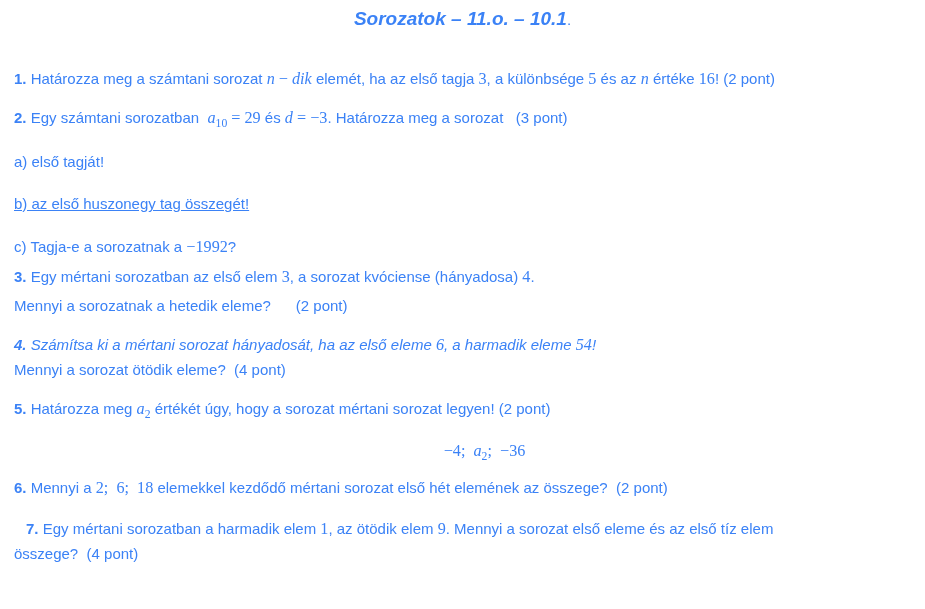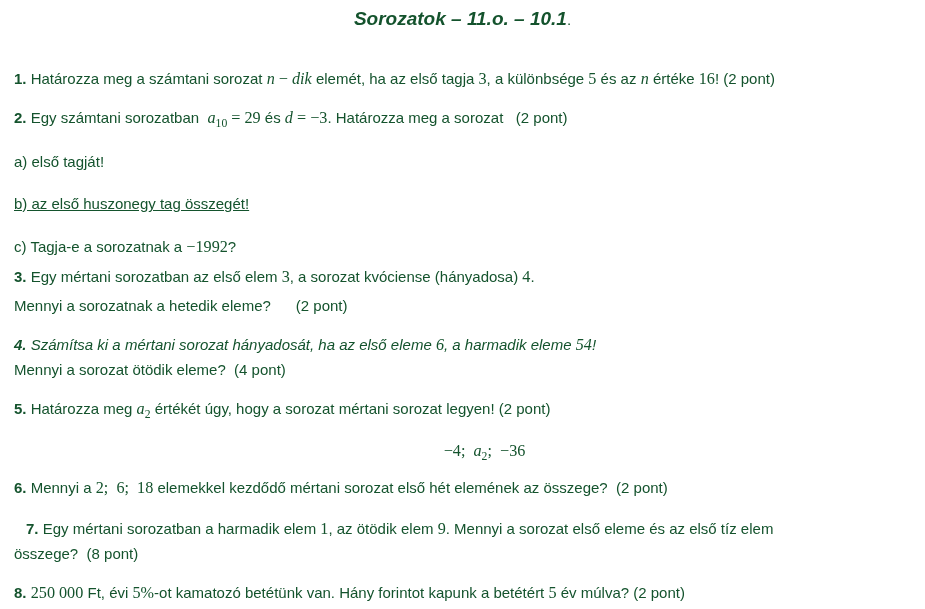--- a/index.html
+++ b/index.html
@@ -8,21 +8,21 @@
     background: #ffffff;
   }
   .doc {
     position: relative;
     width: 925px;
     height: 609px;
     background: #ffffff;
     overflow: hidden;
     font-family: "Liberation Sans", sans-serif;
     font-size: 15px;
-    color: #14532d;
+    color: #3b82f6;
   }
   .para {
     position: absolute;
     left: 14px;
     white-space: pre;
     line-height: 1.25;
   }
   .para.centered {
     left: 0;
     right: 0;
@@ -81,28 +81,27 @@
   .p-q8   { top: 568px; }
 </style>
 </head>
 <body>
 
 <div class="doc">
 
   <h1 class="doc-title"><span>Sorozatok – 11.o. – 10.1</span><span class="title-period">.</span></h1>
 
   <p class="para p-q1"><span class="seg-bold">1.</span><span class="seg-normal"> Határozza meg a számtani sorozat </span><span class="seg-mathvar">n</span><span class="seg-math"> − </span><span class="seg-mathvar">dik</span><span class="seg-normal"> elemét, ha az első tagja </span><span class="seg-math">3</span><span class="seg-normal">, a különbsége </span><span class="seg-math">5</span><span class="seg-normal"> és az </span><span class="seg-mathvar">n</span><span class="seg-normal"> értéke </span><span class="seg-math">16</span><span class="seg-normal">! (2 pont)</span></p>
-  <p class="para p-q2"><span class="seg-bold">2.</span><span class="seg-normal"> Egy számtani sorozatban  </span><span class="seg-mathvar">a</span><span class="seg-sub">10</span><span class="seg-math"> = 29</span><span class="seg-normal"> és </span><span class="seg-mathvar">d</span><span class="seg-math"> = −3</span><span class="seg-normal">. Határozza meg a sorozat   (2 pont)</span></p>
+  <p class="para p-q2"><span class="seg-bold">2.</span><span class="seg-normal"> Egy számtani sorozatban  </span><span class="seg-mathvar">a</span><span class="seg-sub">10</span><span class="seg-math"> = 29</span><span class="seg-normal"> és </span><span class="seg-mathvar">d</span><span class="seg-math"> = −3</span><span class="seg-normal">. Határozza meg a sorozat   (3 pont)</span></p>
   <p class="para p-q2a"><span class="seg-normal">a) első tagját!</span></p>
   <p class="para p-q2b"><span class="seg-normal">b) az első huszonegy tag összegét!</span></p>
   <p class="para p-q2c"><span class="seg-normal">c) Tagja-e a sorozatnak a </span><span class="seg-math">−1992</span><span class="seg-normal">?</span></p>
   <p class="para p-q3l1"><span class="seg-bold">3.</span><span class="seg-normal"> Egy mértani sorozatban az első elem </span><span class="seg-math">3</span><span class="seg-normal">, a sorozat kvóciense (hányadosa) </span><span class="seg-math">4</span><span class="seg-normal">.</span></p>
   <p class="para p-q3l2"><span class="seg-normal">Mennyi a sorozatnak a hetedik eleme?      (2 pont)</span></p>
   <p class="para p-q4l1"><span class="seg-bold">4.</span><span class="seg-normal"> Számítsa ki a mértani sorozat hányadosát, ha az első eleme </span><span class="seg-math">6</span><span class="seg-normal">, a harmadik eleme </span><span class="seg-math">54</span><span class="seg-normal">!</span></p>
   <p class="para p-q4l2"><span class="seg-normal">Mennyi a sorozat ötödik eleme?  (4 pont)</span></p>
   <p class="para p-q5"><span class="seg-bold">5.</span><span class="seg-normal"> Határozza meg </span><span class="seg-mathvar">a</span><span class="seg-sub">2</span><span class="seg-normal"> értékét úgy, hogy a sorozat mértani sorozat legyen! (2 pont)</span></p>
   <p class="para p-q5f centered"><span class="seg-math">−4;  </span><span class="seg-mathvar">a</span><span class="seg-sub">2</span><span class="seg-math">;  −36</span></p>
   <p class="para p-q6"><span class="seg-bold">6.</span><span class="seg-normal"> Mennyi a </span><span class="seg-math">2;  6;  18</span><span class="seg-normal"> elemekkel kezdődő mértani sorozat első hét elemének az összege?  (2 pont)</span></p>
   <p class="para p-q7l1"><span class="seg-bold">7.</span><span class="seg-normal"> Egy mértani sorozatban a harmadik elem </span><span class="seg-math">1</span><span class="seg-normal">, az ötödik elem </span><span class="seg-math">9</span><span class="seg-normal">. Mennyi a sorozat első eleme és az első tíz elem</span></p>
-  <p class="para p-q7l2"><span class="seg-normal">összege?  (8 pont)</span></p>
-  <p class="para p-q8"><span class="seg-bold">8.</span><span class="seg-normal"> </span><span class="seg-math">250 000</span><span class="seg-normal"> Ft, évi </span><span class="seg-math">5%</span><span class="seg-normal">-ot kamatozó betétünk van. Hány forintot kapunk a betétért </span><span class="seg-math">5</span><span class="seg-normal"> év múlva? (2 pont)</span></p>
+  <p class="para p-q7l2"><span class="seg-normal">összege?  (4 pont)</span></p>
 
 </div>
 
 </body></html>

